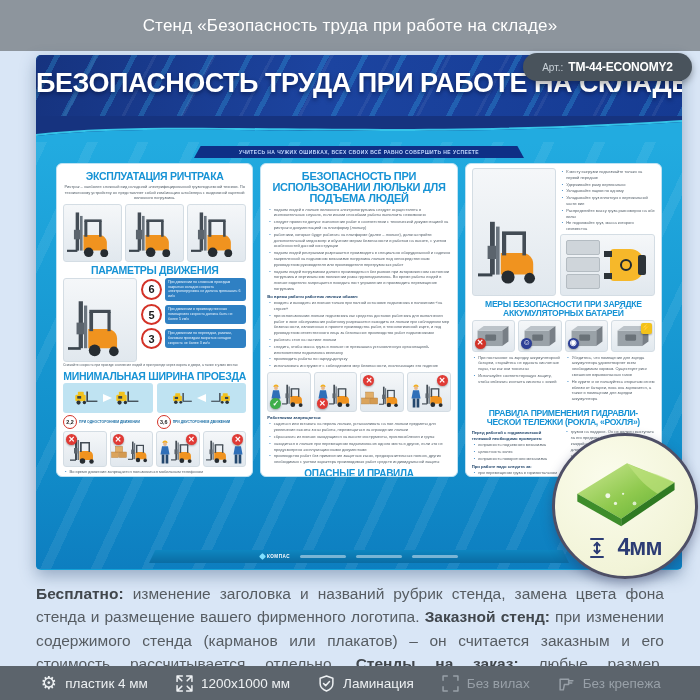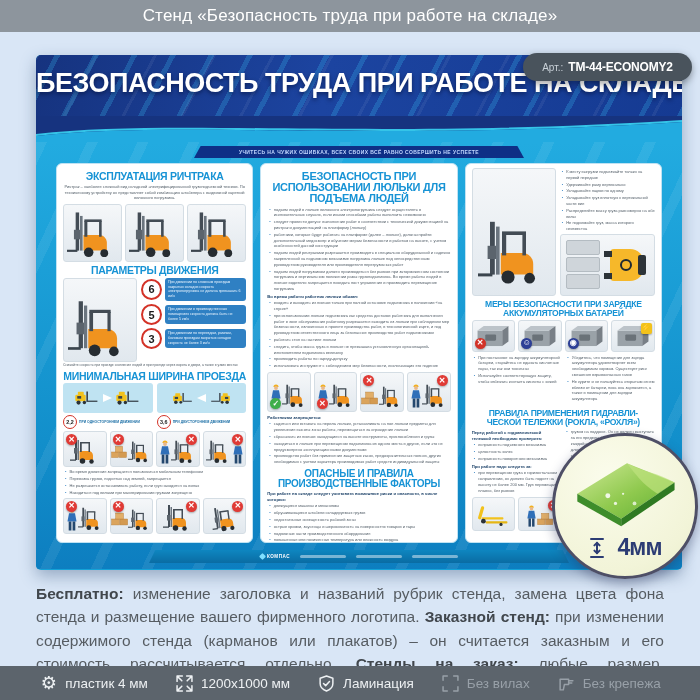--- a/index.html
+++ b/index.html
@@ -1,39 +1,39 @@
 <!DOCTYPE html>
 <html><head>
 <meta charset="utf-8">
 <style>
   *{box-sizing:border-box;margin:0;padding:0}
   html,body{width:700px;height:700px}
   body{font-family:"Liberation Sans",sans-serif;background:#d9e6f6;position:relative;overflow:hidden}
   #page{position:absolute;inset:0}
 
   
-  .topbar{position:absolute;left:0;top:0;width:700px;height:32px;background:#8d959d;display:flex;align-items:center;justify-content:center}
+  .topbar{position:absolute;left:0;top:0;width:700px;height:51px;background:#8d959d;display:flex;align-items:center;justify-content:center}
   .topbar span{color:#fff;font-size:17px;letter-spacing:.2px}
 
   
   .board{position:absolute;left:36px;top:55px;width:646px;height:515px;border-radius:5px;overflow:hidden;
          box-shadow:0 6px 16px rgba(50,80,120,.4);background:#14a2d8}
   .bhead{position:relative;height:62px;background:linear-gradient(100deg,#16337f 0%,#1c44a0 45%,#153a92 100%);overflow:hidden}
   .bhead::before{content:"";position:absolute;inset:0;background:
       repeating-linear-gradient(-62deg,rgba(60,205,255,.22) 0 5px,transparent 5px 34px),
       repeating-linear-gradient(118deg,rgba(255,255,255,.06) 0 3px,transparent 3px 52px)}
   .btitle{position:relative;z-index:2;text-align:center;padding-top:13px;color:#fff;font-weight:bold;font-size:27px;
           letter-spacing:-.5px;white-space:nowrap;text-shadow:0 2px 4px rgba(0,10,40,.55)}
   .bwave{position:relative;height:26px;background:#16337f;margin-top:-1px}
   .bwave svg{display:block;width:100%;height:100%}
   .bcontent{position:relative;height:427px;background:linear-gradient(180deg,#22abe0 0%,#128fcb 70%,#0d7ec0 100%);padding:4px 20px 20px}
   .bcontent::before{content:"";position:absolute;inset:0;background:repeating-linear-gradient(115deg,rgba(255,255,255,.07) 0 10px,transparent 10px 46px);pointer-events:none}
   .motto{position:relative;z-index:2;margin:0 auto 5px;width:330px;background:#0e2f86;color:#c3d8ff;font-size:5px;font-weight:bold;
          text-align:center;padding:3px 6px;letter-spacing:.4px;clip-path:polygon(2% 0,98% 0,100% 100%,0 100%)}
-  .cols{position:relative;z-index:2;display:flex;gap:7px;height:380px}
+  .cols{position:relative;z-index:2;display:flex;gap:7px;height:314px}
   .card{flex:1;background:#fff;border-radius:6px;border:1px solid #bfe2f3;padding:4px 6px;overflow:hidden;position:relative}
 
   .h{font-weight:bold;color:#1793d5;text-align:center;font-size:10.5px;line-height:1.02;letter-spacing:-.3px;margin:3px 0 2px}
   .h.sm{font-size:8.6px}
   .t{font-size:4px;color:#55606a;line-height:1.45}
   .t.c{text-align:center}
   ul.t{list-style:none;margin:1px 0 2px;padding-left:2px}
   ul.t li{position:relative;padding-left:4.5px;margin-bottom:1px}
   ul.t li::before{content:"•";position:absolute;left:0;top:0;color:#2f80c3}
   .sub{font-size:4.2px;font-weight:bold;color:#20456b;margin:2px 0 1px;line-height:1.3}

